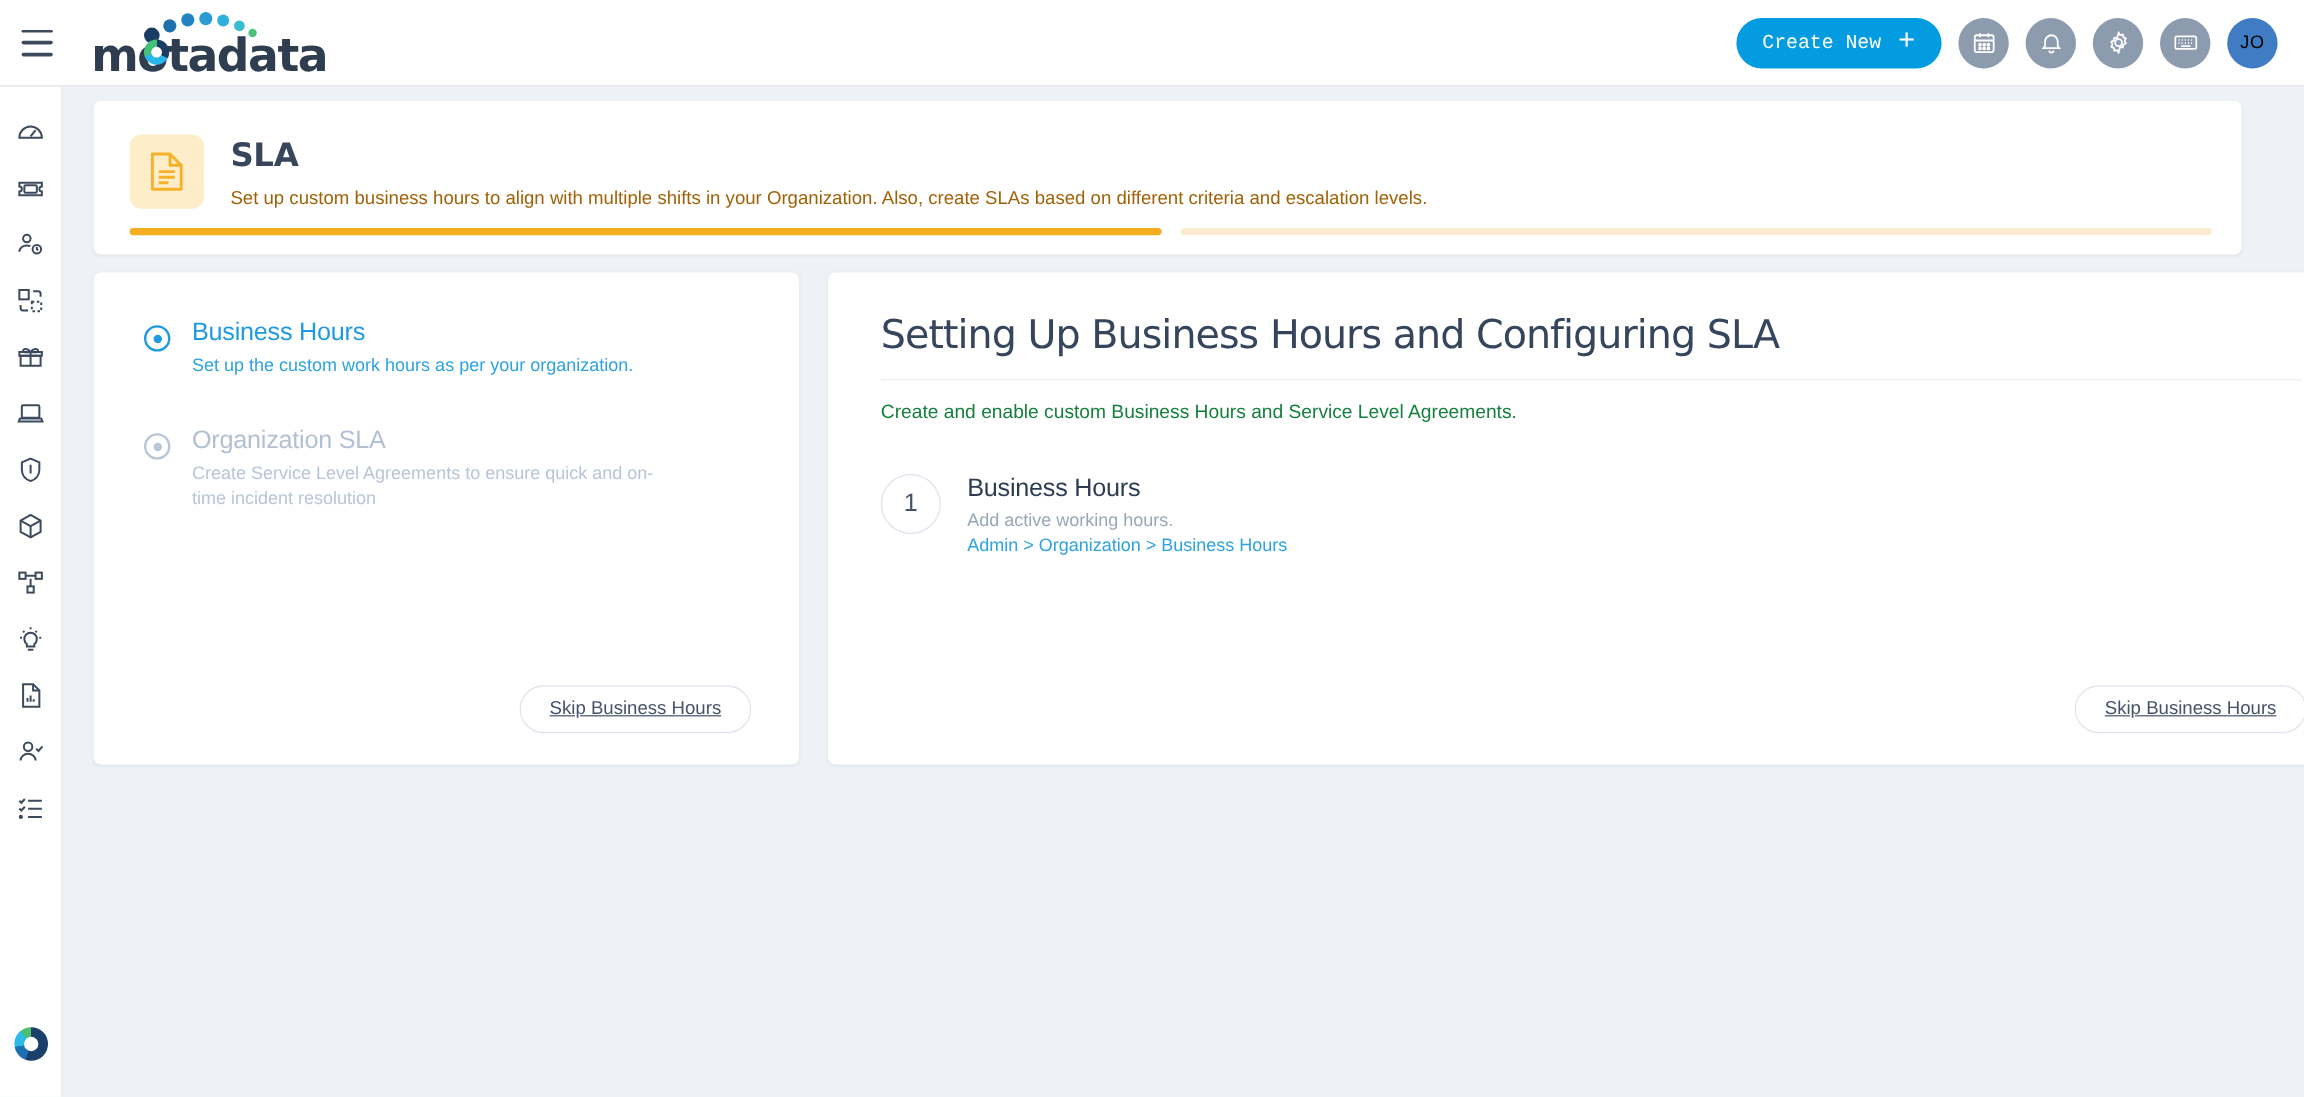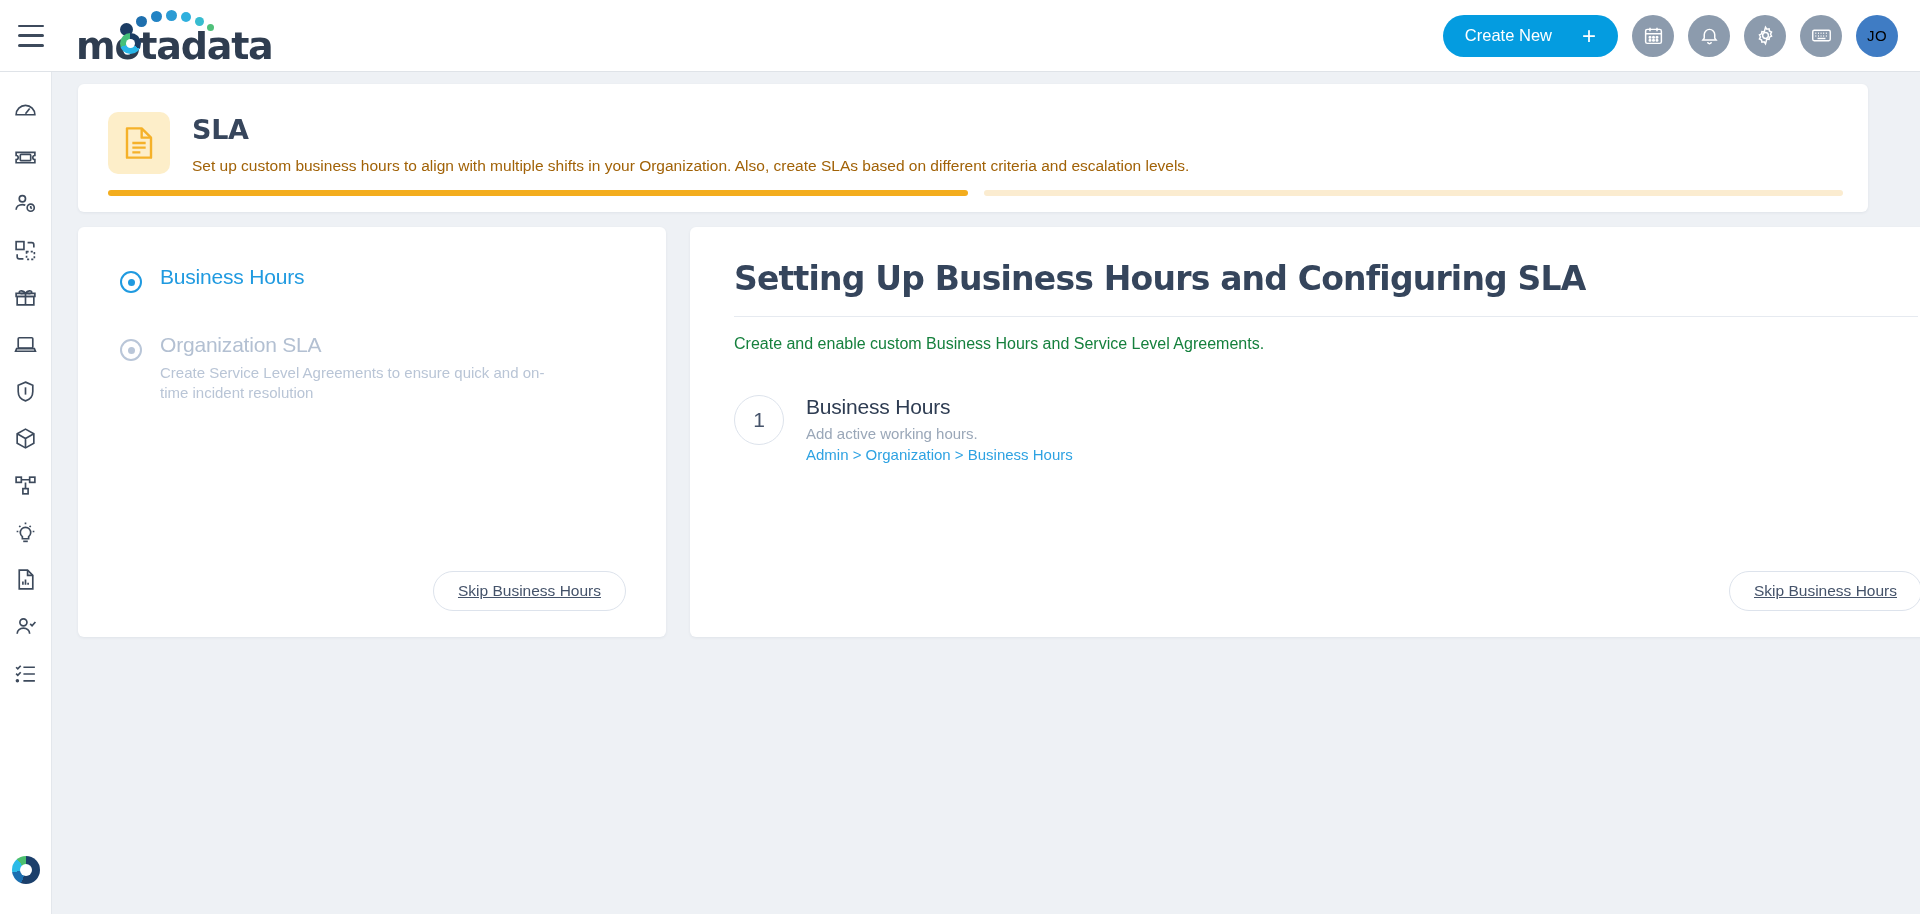--- a/index.html
+++ b/index.html
@@ -50,22 +50,22 @@
     border-radius:50%; background:#fff;
   }
 
   .topbar-right {
     margin-left: auto; display: flex; align-items: center; gap: 14px;
     margin-right: 22px;
   }
   .create-new {
     height: 42px; padding: 0 22px; border-radius: 21px;
     background: #049ce0; color: #fff; border: none;
-    font-size: 16.5px; font-family: Liberation Sans, sans-serif;
-    display: flex; align-items: center; gap: 30px; cursor: pointer;
+    font-size: 16.5px; font-family: Liberation Mono, monospace;
+    display: flex; align-items: center; gap: 14px; cursor: pointer;
   }
   .create-new .plus { font-size: 24px; font-weight: 300; line-height: 1; }
   .circ-btn {
     width: 42px; height: 42px; border-radius: 50%;
     background: #8c9bad; border: none; cursor: pointer;
     display: flex; align-items: center; justify-content: center;
   }
   .circ-btn svg { width: 21px; height: 21px; }
   .avatar {
     width: 42px; height: 42px; border-radius: 50%;
@@ -165,21 +165,21 @@
     position: absolute; bottom: 26px; right: 40px;
     height: 40px; padding: 0 24px; border-radius: 20px;
     background: #fff; border: 1px solid #dde3ec;
     color: #45536a; font-size: 15.5px; cursor: pointer;
     font-family: "Liberation Sans", sans-serif;
     text-decoration: underline;
   }
 
   .pane-right-inner { padding: 32px 44px 0 44px; }
   .pane-heading {
-    font-size: 33px; font-weight: 700; color: #35455c;
+    font-size: 33px; font-weight: 400; color: #35455c;
     font-family: "DejaVu Sans", sans-serif; letter-spacing: -.8px;
   }
   .pane-rule { height: 1px; background: #e6eaf0; margin: 18px 0 0 0; }
   .pane-subheading { font-size: 16px; color: #15803d; margin-top: 18px; }
 
   .task { display: flex; gap: 22px; margin-top: 42px; }
   .task-num {
     width: 50px; height: 50px; border-radius: 50%;
     border: 1px solid #dde3ec; flex: none;
     display: flex; align-items: center; justify-content: center;
@@ -405,20 +405,21 @@
 
   <div class="panes">
 
     <div class="pane pane-left">
       <div class="steps">
 
         <div class="step">
           <div class="step-dot"></div>
           <div>
             <div class="step-title">Business Hours</div>
+            <div class="step-desc">Set up the custom work hours as per your organization.</div>
           </div>
         </div>
 
         <div class="step inactive">
           <div class="step-dot"></div>
           <div>
             <div class="step-title">Organization SLA</div>
             <div class="step-desc">Create Service Level Agreements to ensure quick and on-time incident resolution</div>
           </div>
         </div>

